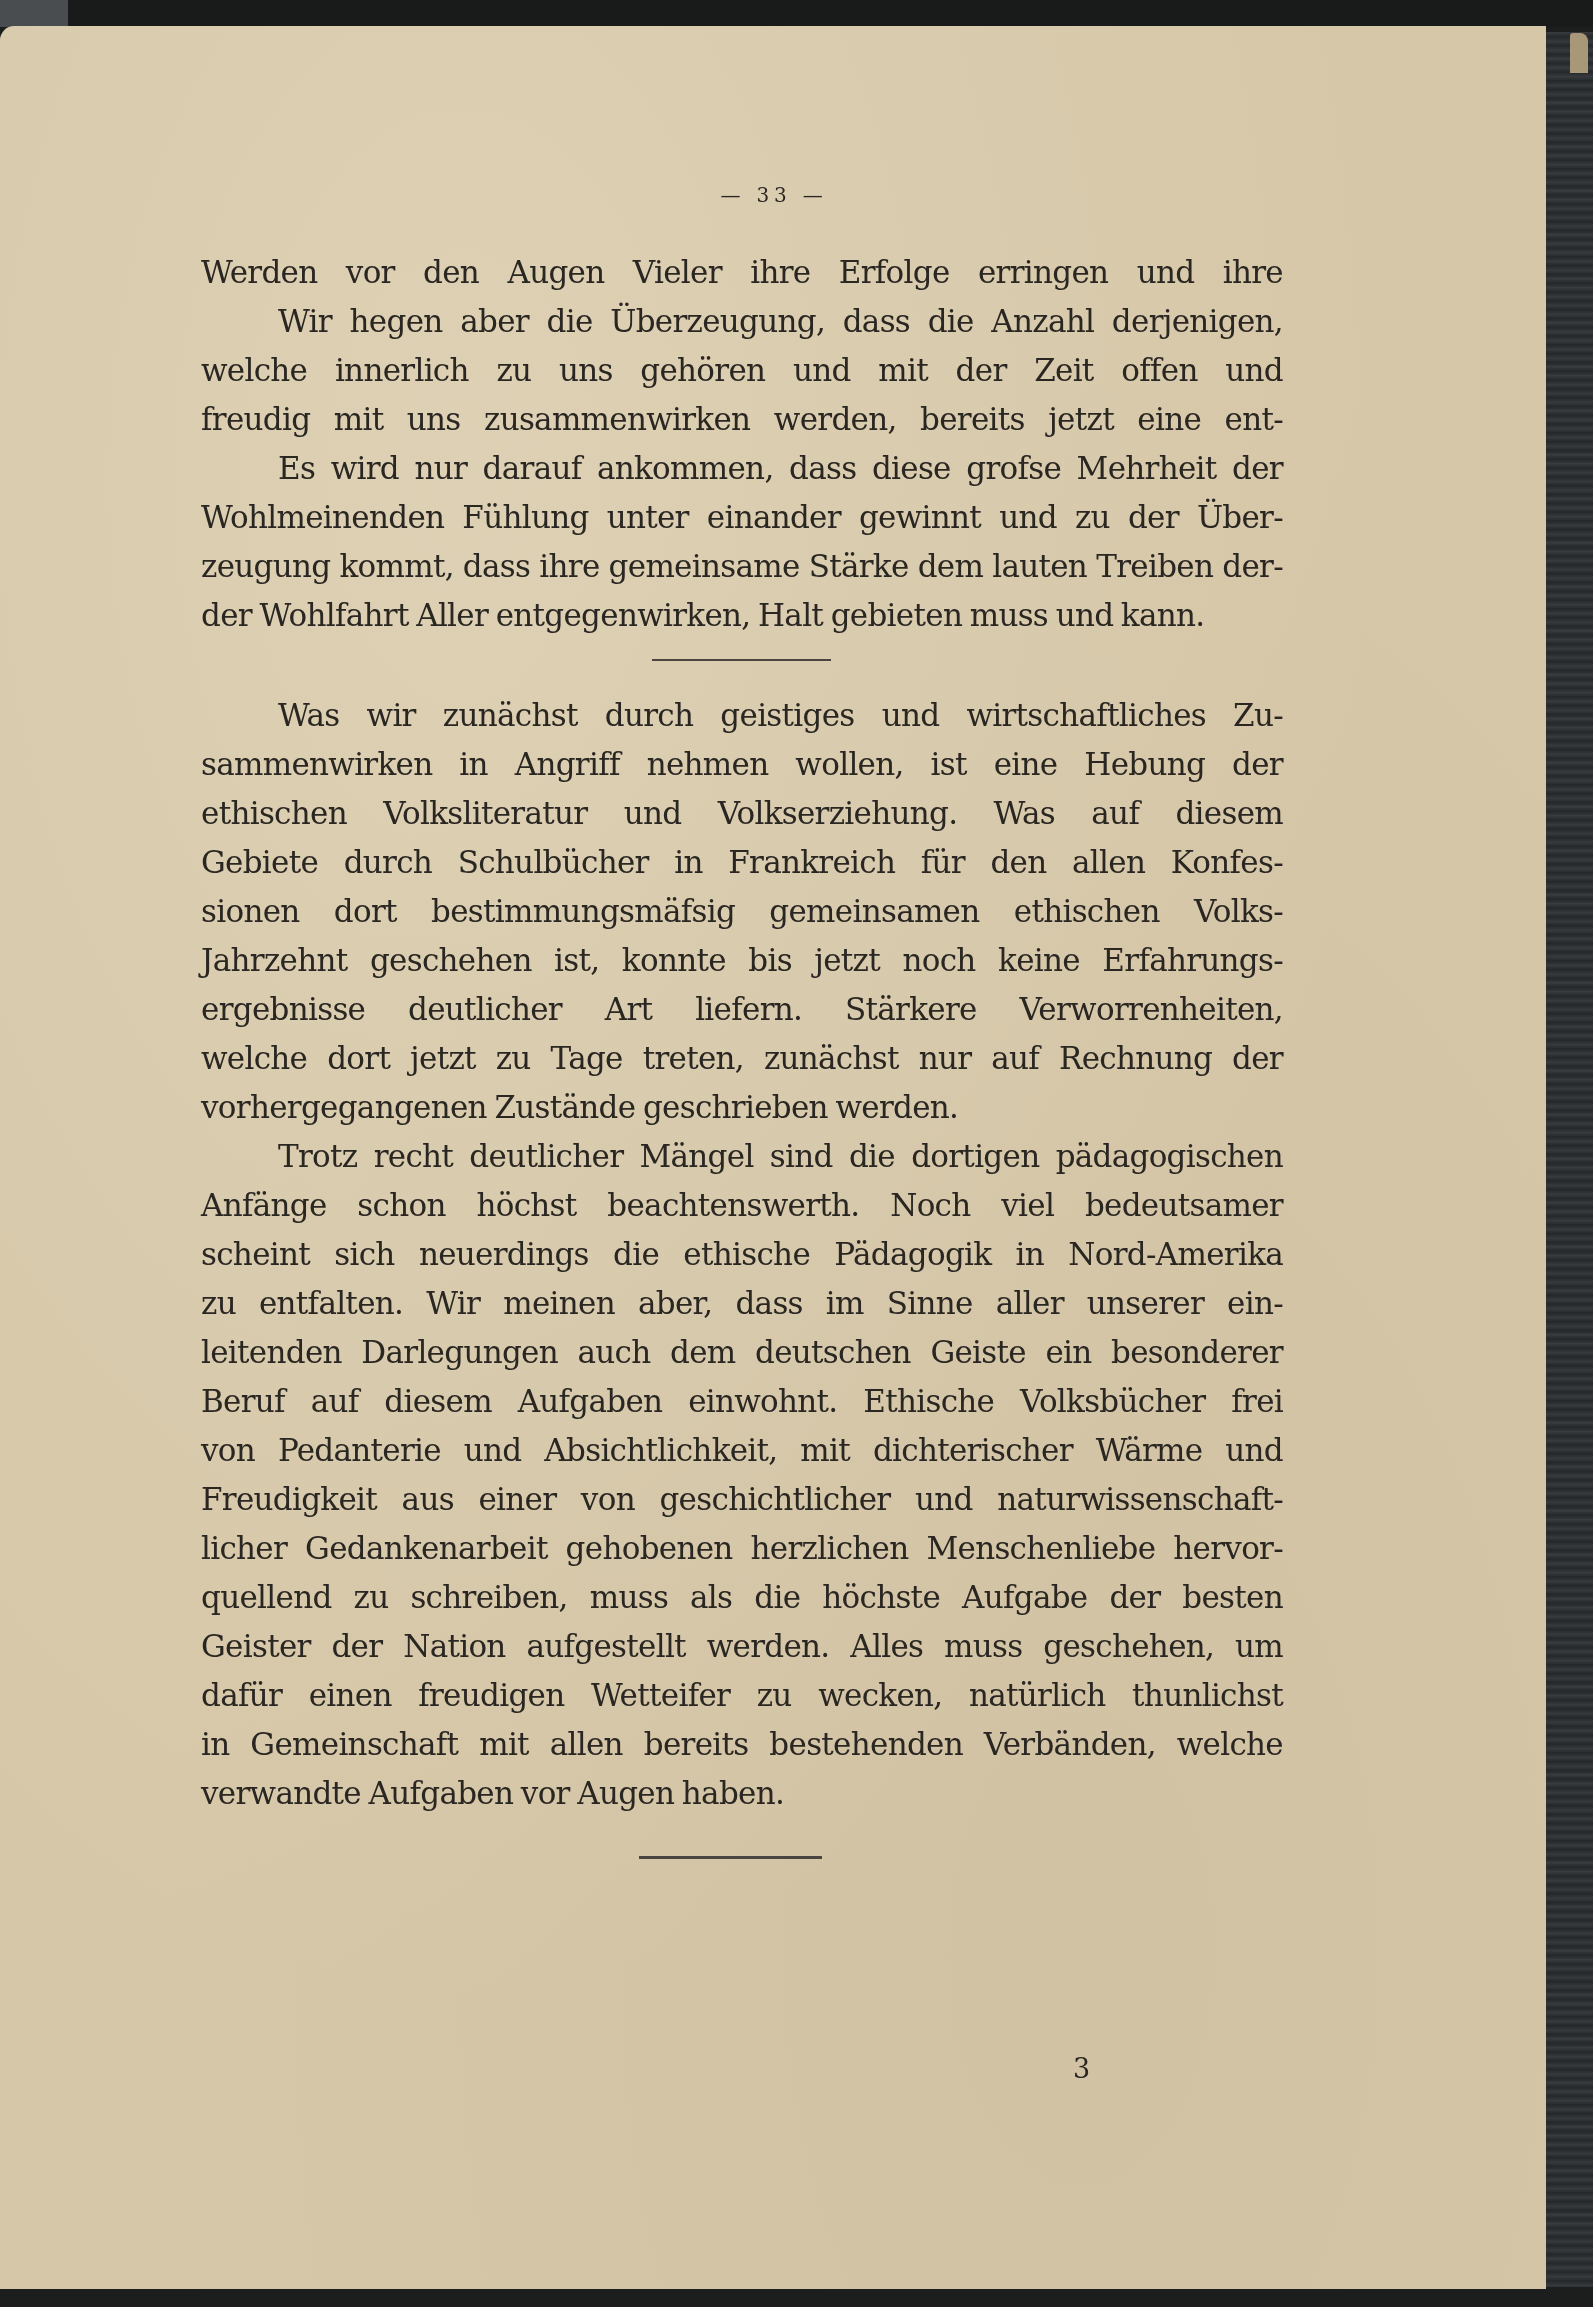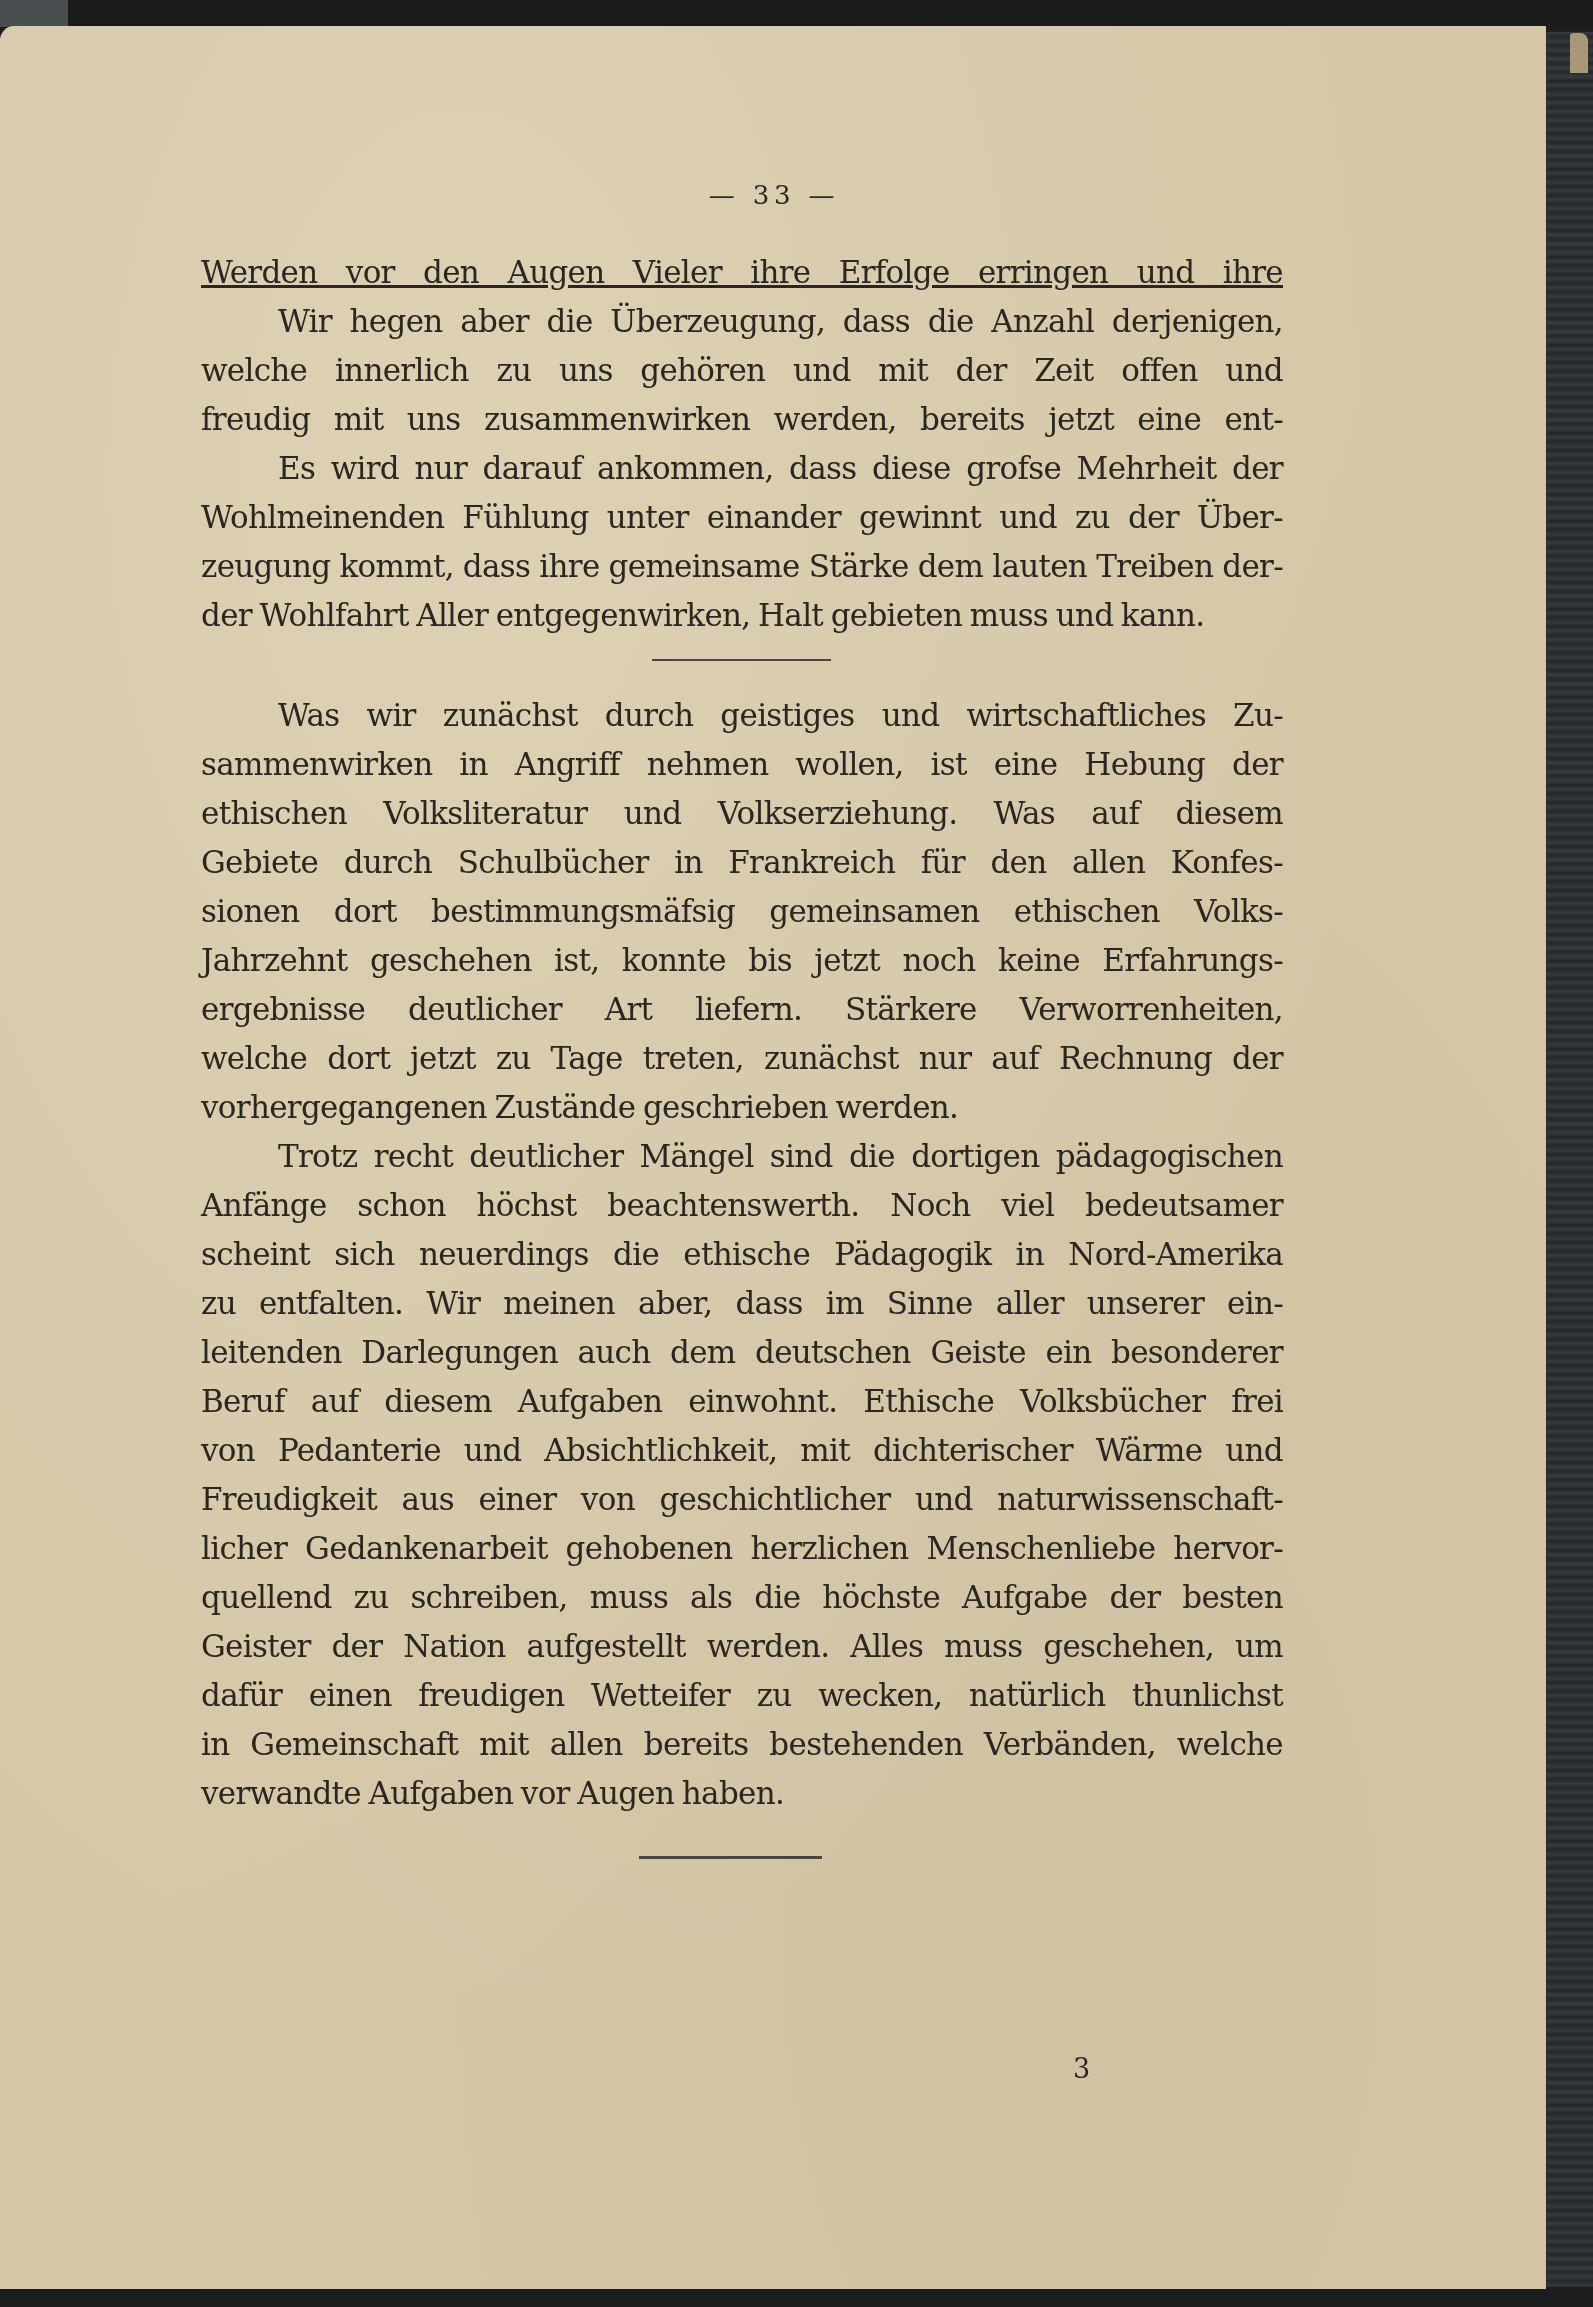--- a/index.html
+++ b/index.html
@@ -66,21 +66,21 @@
     .text-block {
       position: absolute;
       left: 201px;
       top: 171px;
       width: 1082px;
       font-family: "DejaVu Serif", "Liberation Serif", serif;
       color: #2a2622;
     }
     .page-header {
       text-align: center;
-      font-size: 26px;
+      font-size: 20px;
       letter-spacing: 4.8px;
       margin-left: 64px;
       height: 48px;
       line-height: 48px;
     }
     .para {
       margin: 0;
       font-size: 31px;
       line-height: 49px;
       text-align: justify;
@@ -94,21 +94,21 @@
       overflow: visible;
       letter-spacing: -0.7px;
       word-spacing: -1.6px;
     }
     .para .line.last {
       text-align-last: left;
     }
     .para .line.indent {
       text-indent: 77px;
     }
-    .p1 { margin-top: 29px; text-decoration: underline; }
+    .p1 { margin-top: 29px; }
     .rule {
       height: 2.4px;
       background: #4a4540;
       margin-left: 451px;
       width: 179px;
     }
     .rule-1 { margin-top: 19px; margin-bottom: 30px; }
     .rule-2 { margin-top: 38px; margin-left: 438px; width: 183px; }
     .signature {
       position: absolute;

